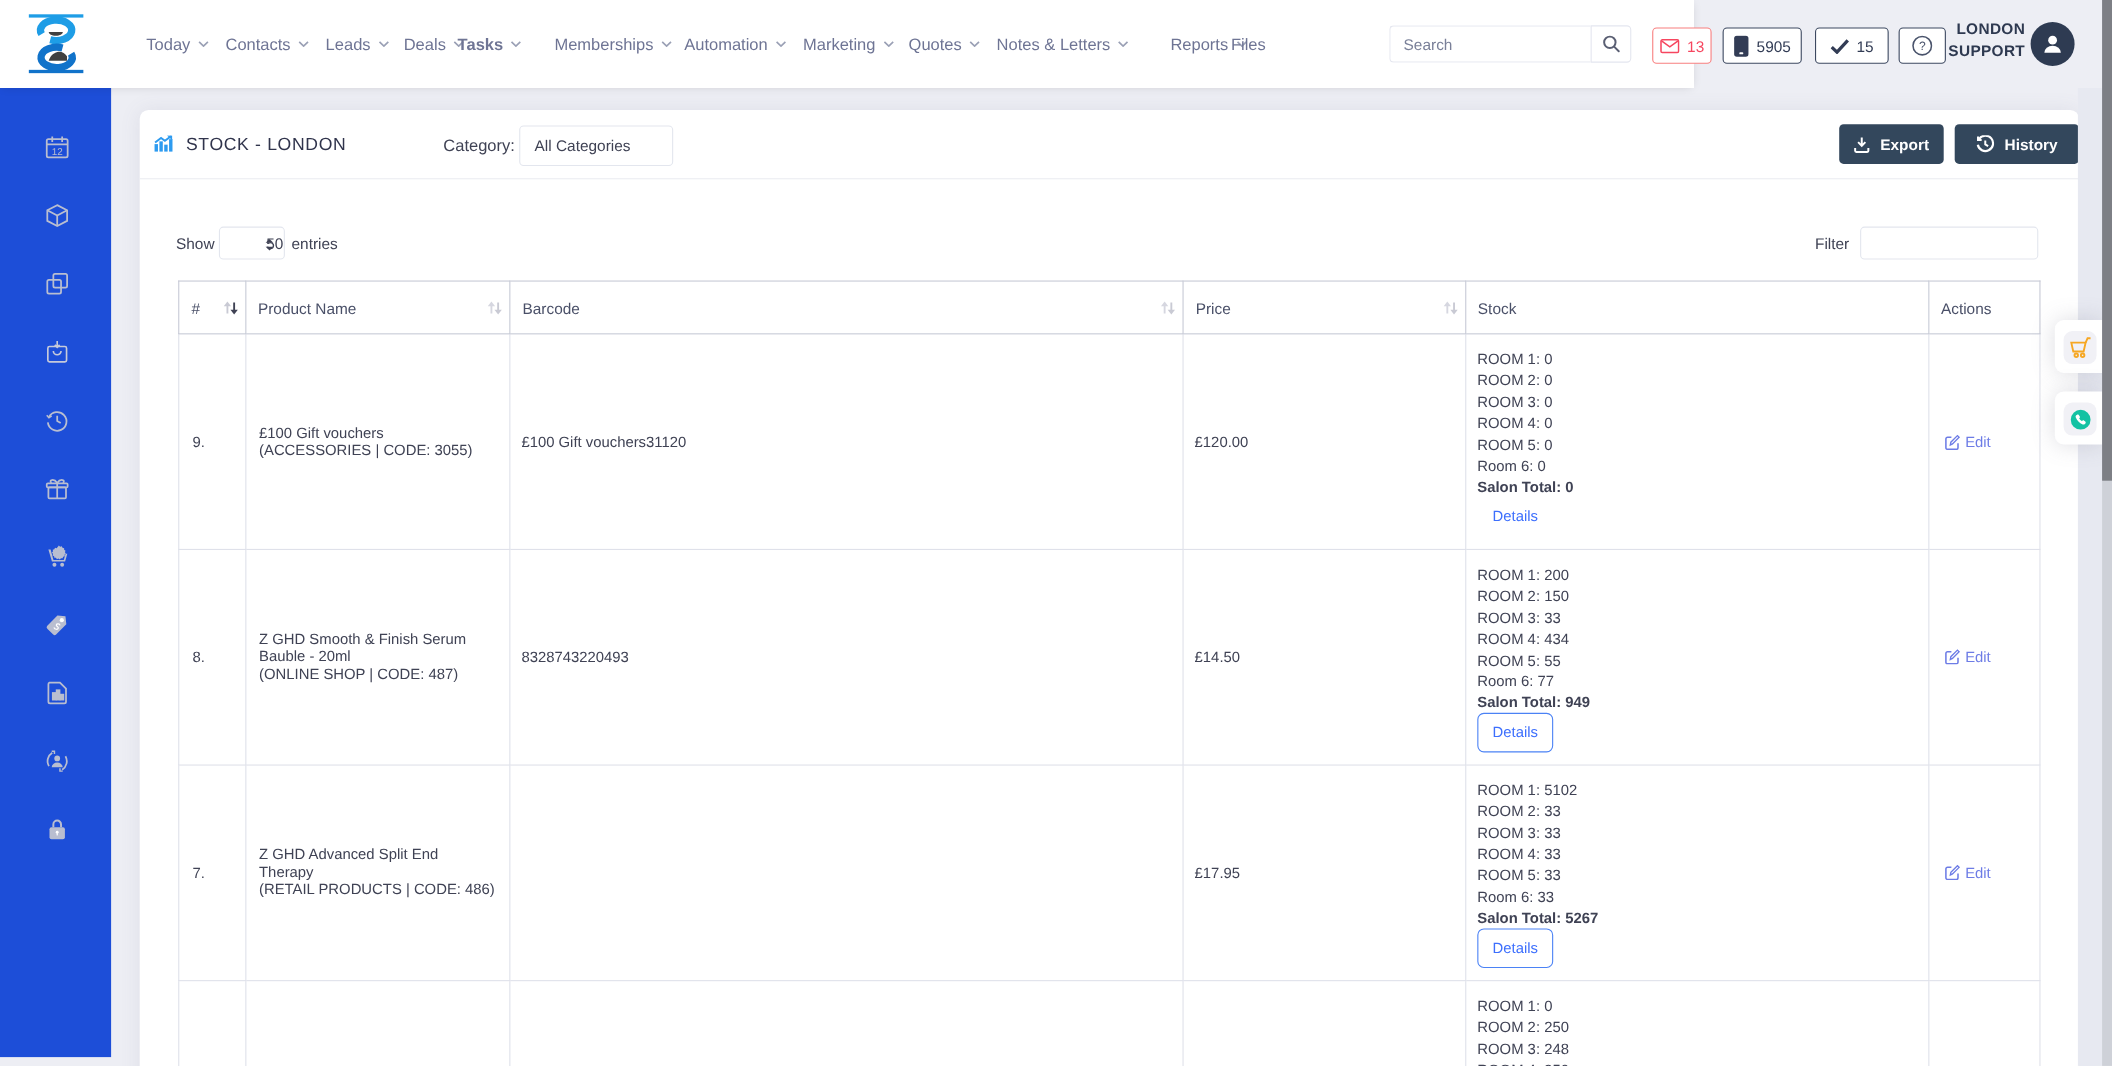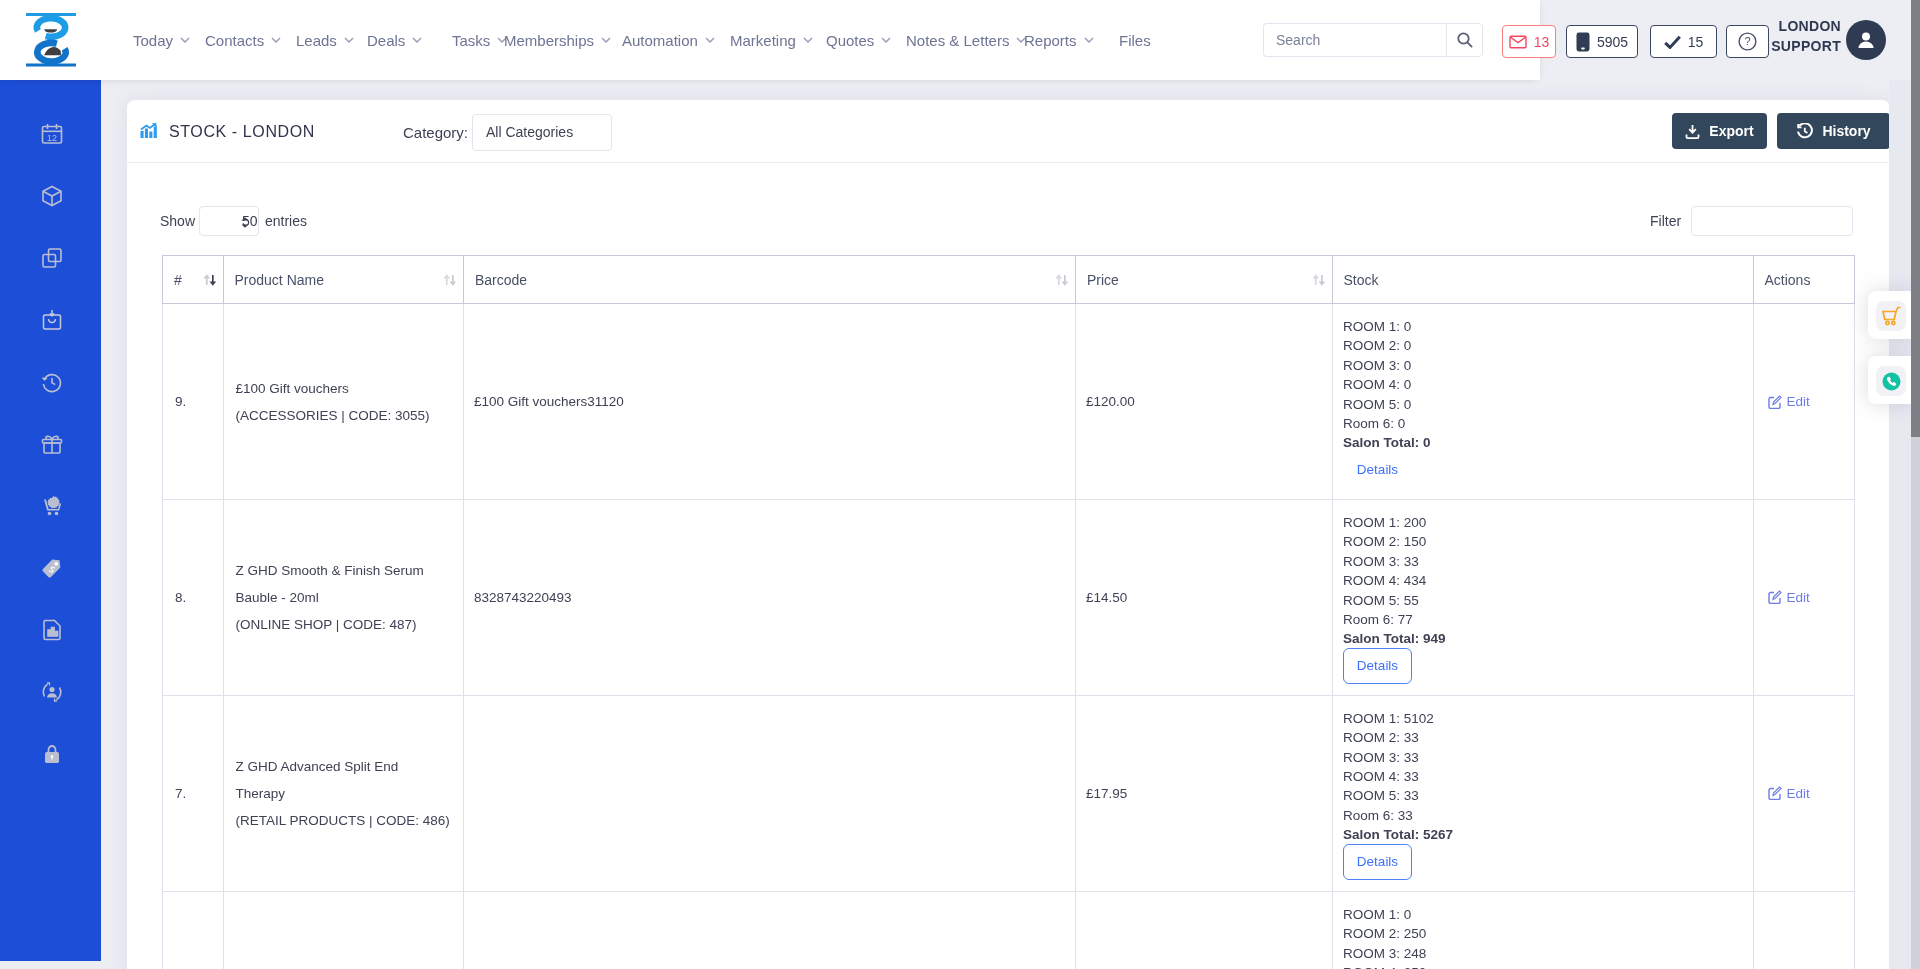--- a/index.html
+++ b/index.html
@@ -49,21 +49,21 @@
 #showsel { position:absolute; left:72px; top:106px; width:60px; height:30px; border:1px solid #e3e6ee; border-radius:4px; }
 #filterin { position:absolute; left:1564px; top:106px; width:162px; height:30px; border:1px solid #e3e6ee; border-radius:4px; }
 
 
 #tbl { position:absolute; left:35px; top:155px; width:1692px; border-collapse:collapse; table-layout:fixed; font-size:13.5px; color:#3f4254; }
 #tbl td { border:1px solid #dfe1ea; vertical-align:middle; }
 #tbl th { border:1px solid #c7cad6; }
 #tbl th { height:48px; text-align:left; font-weight:normal; font-size:14px; color:#4a5068; position:relative; padding-left:11px; }
 #tbl thead tr { border-bottom:1px solid #c7cad6; }
 .rownum { padding-left:12px; }
-.pncell { padding:12px; line-height:27px; }
+.pncell { padding:12px; line-height:16px; }
 .bccell { padding-left:10px; }
 .prcell { padding-left:10px; }
 .stcell { vertical-align:top !important; padding:13px 10px 11px 10.5px; line-height:19.4px; }
 .accell { padding-left:14px; }
 .salon { font-weight:bold; }
 .detbtn { margin-top:-1px; width:69px; height:36px; border:1px solid #4b82f5; border-radius:6px; color:#3d6ffd; display:flex; align-items:center; justify-content:center; font-size:13.5px; }
 .detplain { border-color:transparent; }
 .editlink { color:#6d7ce6; display:flex; align-items:center; gap:5px; }
 .sorticon { position:absolute; right:6px; top:17px; }
 </style>
@@ -85,39 +85,39 @@
         </svg></span>
     <span class="navitem" style="left:205px;">Contacts <svg class="chev" viewBox="0 0 10 6">
           <path d="M1 1 L5 5 L9 1" fill="none" stroke="#9aa0b5" stroke-width="1.5"></path>
         </svg></span>
     <span class="navitem" style="left:296px;">Leads <svg class="chev" viewBox="0 0 10 6">
           <path d="M1 1 L5 5 L9 1" fill="none" stroke="#9aa0b5" stroke-width="1.5"></path>
         </svg></span>
     <span class="navitem" style="left:367px;">Deals <svg class="chev" viewBox="0 0 10 6">
           <path d="M1 1 L5 5 L9 1" fill="none" stroke="#9aa0b5" stroke-width="1.5"></path>
         </svg></span>
-    <span class="navitem" style="left:452px;">Tasks <svg class="chev" viewBox="0 0 10 6">
+    <span class="navitem" style="left:416px;font-weight:bold;">Tasks <svg class="chev" viewBox="0 0 10 6">
           <path d="M1 1 L5 5 L9 1" fill="none" stroke="#9aa0b5" stroke-width="1.5"></path>
         </svg></span>
     <span class="navitem" style="left:504px;">Memberships <svg class="chev" viewBox="0 0 10 6">
           <path d="M1 1 L5 5 L9 1" fill="none" stroke="#9aa0b5" stroke-width="1.5"></path>
         </svg></span>
     <span class="navitem" style="left:622px;">Automation <svg class="chev" viewBox="0 0 10 6">
           <path d="M1 1 L5 5 L9 1" fill="none" stroke="#9aa0b5" stroke-width="1.5"></path>
         </svg></span>
     <span class="navitem" style="left:730px;">Marketing <svg class="chev" viewBox="0 0 10 6">
           <path d="M1 1 L5 5 L9 1" fill="none" stroke="#9aa0b5" stroke-width="1.5"></path>
         </svg></span>
     <span class="navitem" style="left:826px;">Quotes <svg class="chev" viewBox="0 0 10 6">
           <path d="M1 1 L5 5 L9 1" fill="none" stroke="#9aa0b5" stroke-width="1.5"></path>
         </svg></span>
     <span class="navitem" style="left:906px;">Notes &amp; Letters <svg class="chev" viewBox="0 0 10 6">
           <path d="M1 1 L5 5 L9 1" fill="none" stroke="#9aa0b5" stroke-width="1.5"></path>
         </svg></span>
-    <span class="navitem" style="left:1024px;">Reports <svg class="chev" viewBox="0 0 10 6">
+    <span class="navitem" style="left:1064px;">Reports <svg class="chev" viewBox="0 0 10 6">
           <path d="M1 1 L5 5 L9 1" fill="none" stroke="#9aa0b5" stroke-width="1.5"></path>
         </svg></span>
     <span class="navitem" style="left:1119px;">Files</span>
   </div>
   <div id="searchwrap">
     <input type="text" placeholder="Search" style="">
     <div id="searchbtn">
       <svg width="18" height="18" viewBox="0 0 18 18">
           <circle cx="7.5" cy="7.5" r="5.2" fill="none" stroke="#5a5f73" stroke-width="1.8"></circle>
           <line x1="11.6" y1="11.6" x2="15.6" y2="15.6" stroke="#5a5f73" stroke-width="1.8" stroke-linecap="round"></line>

